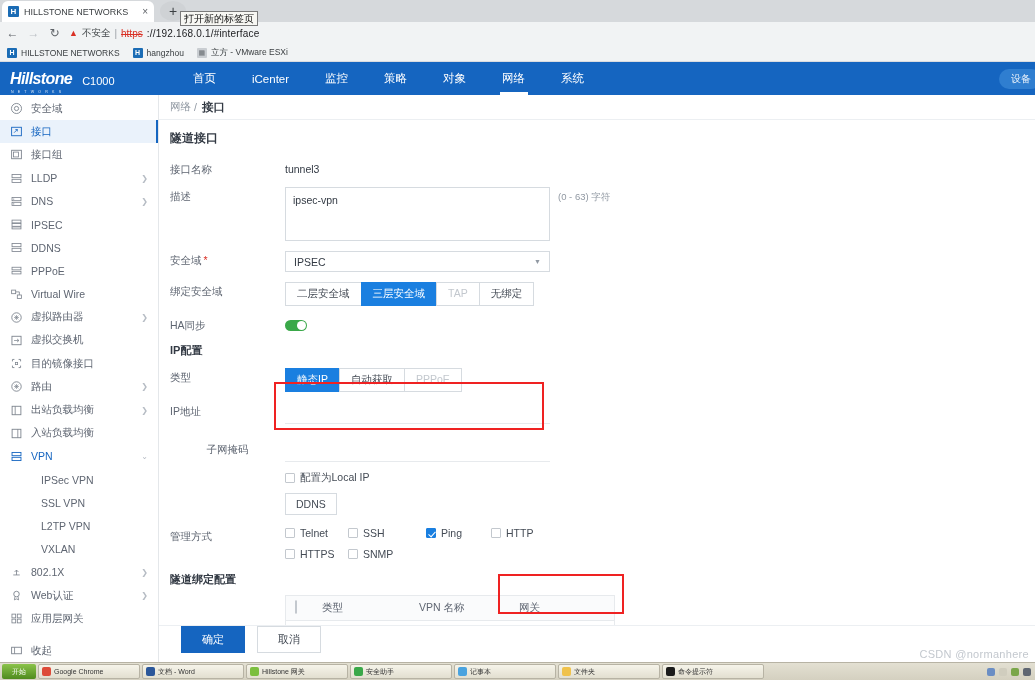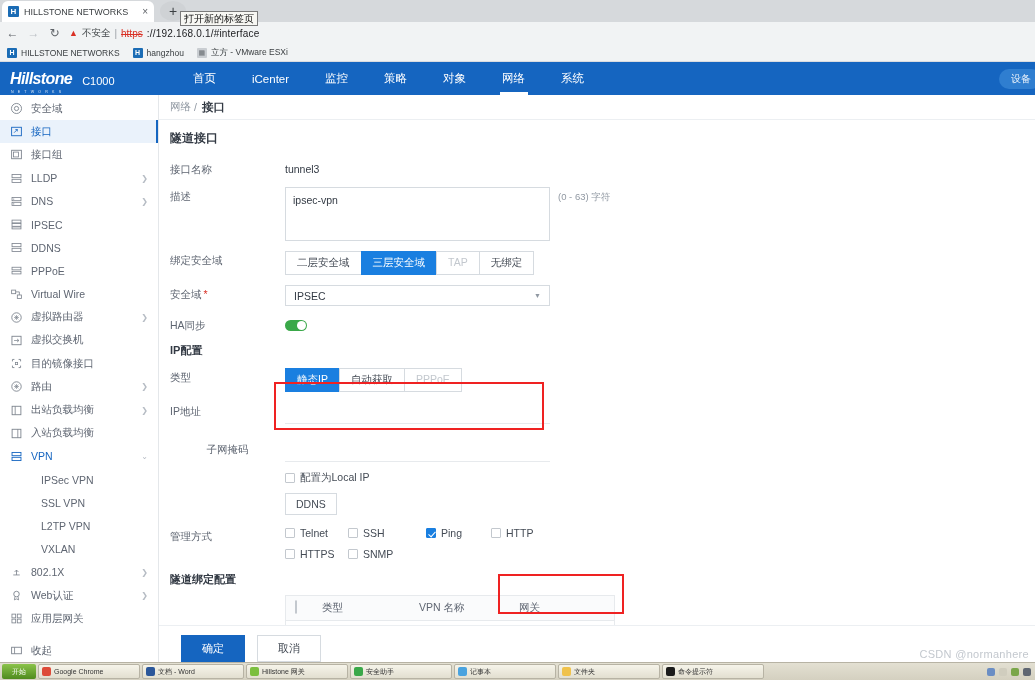--- a/index.html
+++ b/index.html
@@ -223,21 +223,21 @@
   .tbl-row { display: flex; border-bottom: 1px solid #e7eaed; background: #fff; }
   .tc { font-size: 10.5px; color: #5f6672; padding: 5px 8px; }
   .tc.c-chk { width: 28px; flex: none; padding-left: 9px; }
   .tc.c-type { width: 97px; flex: none; }
   .tc.c-name { width: 100px; flex: none; }
   .tc.c-gw { flex: 1; }
   .tbl-row .tc { color: #333a44; }
 
   .panel-footer {
     height: 46px; border-top: 1px solid #eceff2; background: #fff;
-    display: flex; align-items: center; padding-left: 22px; gap: 12px;
+    display: flex; align-items: flex-start; padding-left: 22px; gap: 12px;
   }
   .btn-primary {
     background: #1565c0; color: #fff; border: 1px solid #1565c0;
     font-size: 11px; padding: 5px 20px; cursor: pointer;
   }
   .btn-secondary {
     background: #fff; color: #444b55; border: 1px solid #d6dbe0;
     font-size: 11px; padding: 5px 20px; cursor: pointer;
   }
 
@@ -572,39 +572,39 @@
 
       <div class="row">
         <div class="row-label">描述</div>
         <div class="row-field">
           <div class="textarea-box">ipsec-vpn</div>
           <span class="hint">(0 - 63) 字符</span>
         </div>
       </div>
 
       <div class="row">
+        <div class="row-label">
+          <span>安全域</span><span class="req">*</span>
+        </div>
+        <div class="row-field">
+          <div class="select-box">
+            <span>IPSEC</span>
+            <span class="caret">▼</span>
+          </div>
+        </div>
+      </div>
+
+      <div class="row">
         <div class="row-label">绑定安全域</div>
         <div class="row-field">
           <div class="seg">
             <div class="seg-btn">二层安全域</div>
             <div class="seg-btn active">三层安全域</div>
             <div class="seg-btn disabled">TAP</div>
             <div class="seg-btn">无绑定</div>
-          </div>
-        </div>
-      </div>
-
-      <div class="row">
-        <div class="row-label">
-          <span>安全域</span><span class="req">*</span>
-        </div>
-        <div class="row-field">
-          <div class="select-box">
-            <span>IPSEC</span>
-            <span class="caret">▼</span>
           </div>
         </div>
       </div>
 
       <div class="row">
         <div class="row-label">HA同步</div>
         <div class="row-field">
           <div class="toggle"></div>
         </div>
       </div>

